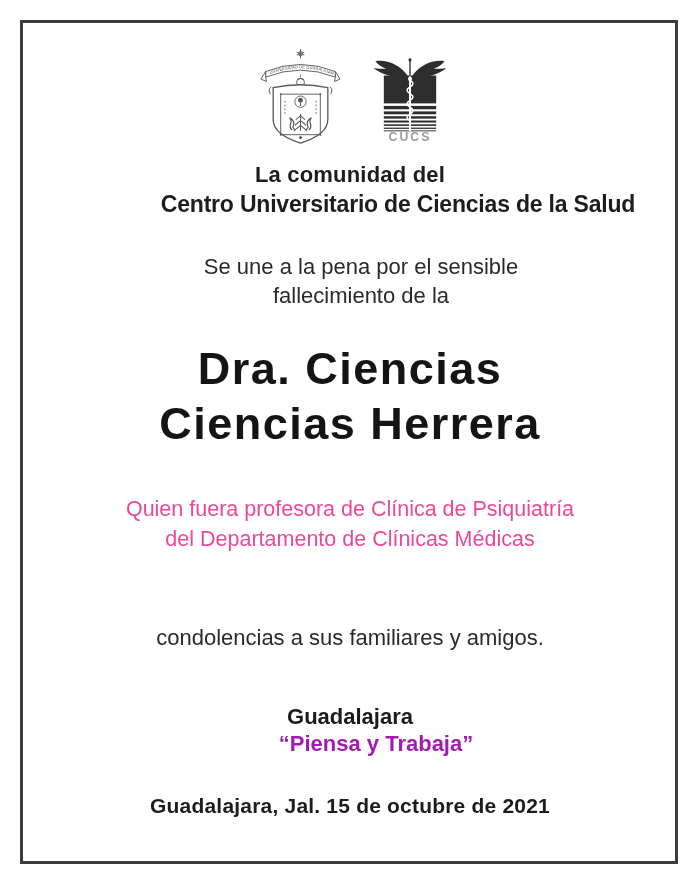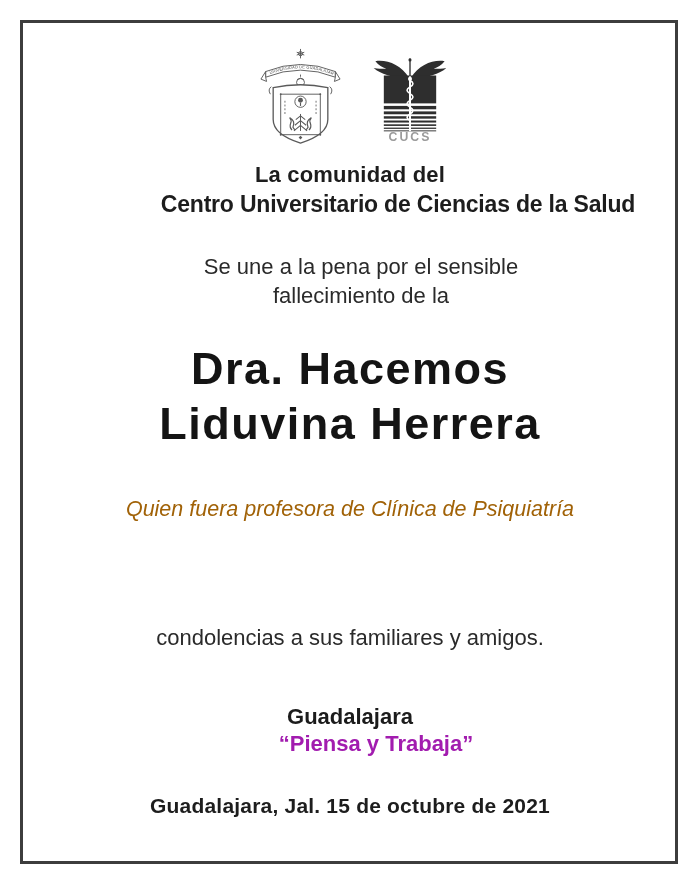--- a/index.html
+++ b/index.html
@@ -83,22 +83,21 @@
     font-size: 45px;
     line-height: 55px;
     font-weight: 800;
     letter-spacing: 1.5px;
     color: #141414;
   }
   .role {
     top: 494px;
     font-size: 21.5px;
     line-height: 30px;
-    color: #a16207;
-    font-style: italic;
+    color: #ec4899;
   }
   .cond {
     top: 594px;
     font-size: 22px;
     line-height: 29px;
     color: #2a2a2a;
   }
   .salut {
     top: 703px;
     font-size: 22px;
@@ -199,24 +198,25 @@
       <text x="45" y="99" text-anchor="middle" font-size="14.5" font-weight="bold" fill="#9b9b9b" letter-spacing="2.5">CUCS</text>
     </svg>
   </div>
 
   <div class="tline h1">La comunidad del</div>
   <div class="tline h2">Centro Universitario de Ciencias de la Salud</div>
 
   <div class="tline intro" style="top:252px">Se une a la pena por el sensible</div>
   <div class="tline intro" style="top:281px">fallecimiento de la</div>
 
-  <div class="tline name" style="top:341px">Dra. Hacemos</div>
-  <div class="tline name" style="top:396px">Liduvina Herrera</div>
+  <div class="tline name" style="top:341px">Dra. Ciencias</div>
+  <div class="tline name" style="top:396px">Ciencias Herrera</div>
 
   <div class="tline role" style="top:494px">Quien fuera profesora de Clínica de Psiquiatría</div>
+  <div class="tline role" style="top:524px">del Departamento de Clínicas Médicas</div>
 
   <div class="tline cond" style="top:623px">condolencias a sus familiares y amigos.</div>
 
   <div class="tline salut">Guadalajara</div>
   <div class="tline motto">“Piensa y Trabaja”</div>
 
   <div class="tline dateline">Guadalajara, Jal. 15 de octubre de 2021</div>
 
 </div>
 

